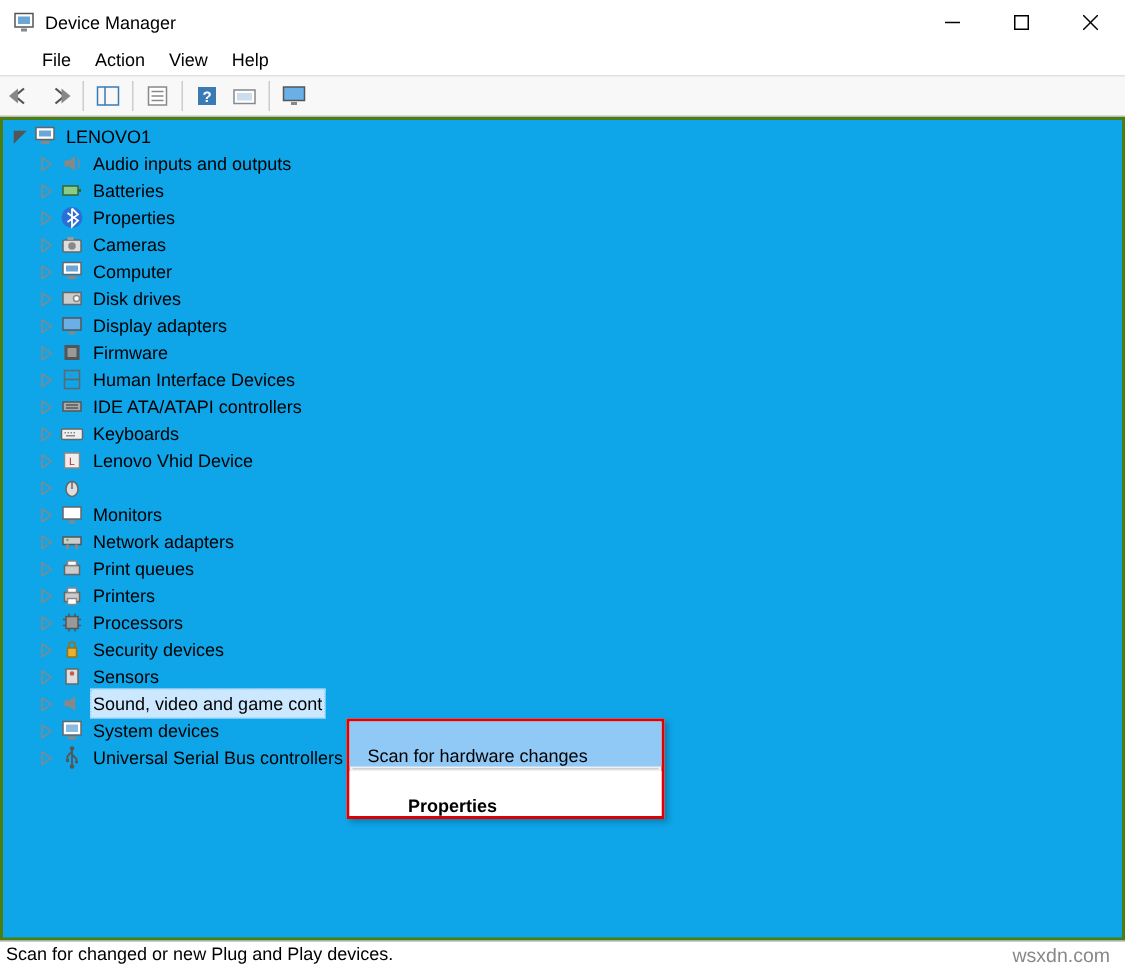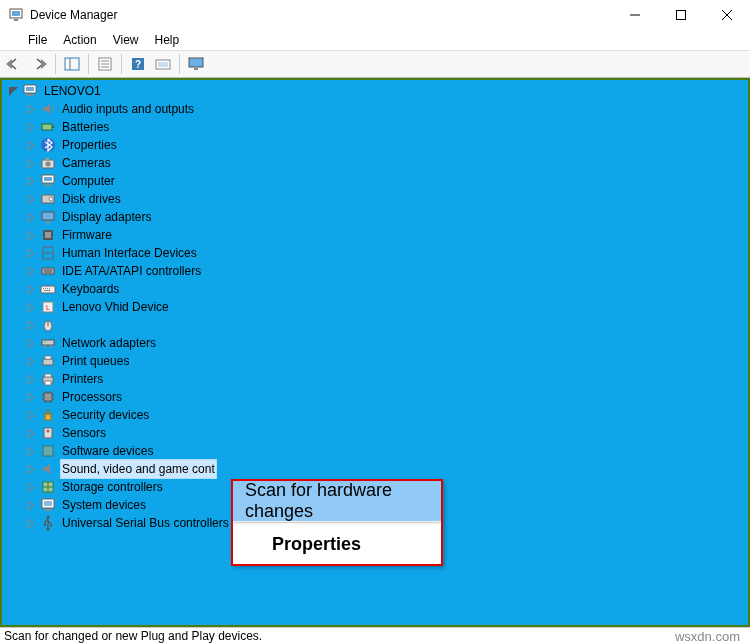--- a/index.html
+++ b/index.html
@@ -18,21 +18,21 @@
 .tree { list-style: none; }
 .tree-row { display: flex; align-items: center; height: 18px; line-height: 18px; white-space: nowrap; }
 .tree-row.root { margin-left: 0; }
 .tree-row.child { margin-left: 18px; }
 .expander { width: 14px; height: 14px; display: inline-flex; align-items: center; justify-content: center; cursor: pointer; }
 .expander svg { display: block; }
 .node-icon { width: 16px; height: 16px; margin: 0 4px 0 2px; display: inline-flex; align-items: center; justify-content: center; }
 .node-label { font-size: 12px; padding: 0 2px; }
 .node-label.selected { background: #cce8ff; border: 1px dotted #99d1ff; padding: 0 1px; text-align: center; }
 .context-menu { position: absolute; left: 231px; top: 479px; width: 212px; background: #f0f0f0; border: 2px solid #e00000; box-shadow: 2px 2px 4px rgba(0,0,0,0.25); }
-.context-menu .cm-item { height: 40px; display: flex; align-items: center; padding: 0 12px; font-size: 18px; }
+.context-menu .cm-item { height: 30px; display: flex; align-items: flex-end; padding: 0 12px; font-size: 12px; }
 .context-menu .cm-item.highlight { background: #90c8f6; font-weight: normal; }
 .context-menu .cm-sep { height: 1px; background: #d0d0d0; margin: 1px 2px; }
 .context-menu .cm-item.bold { font-weight: bold; background: #fff; padding-left: 39px; }
 .statusbar { height: 17px; border-top: 1px solid #ccc; display: flex; align-items: center; padding: 0 4px; font-size: 12px; }
 .statusbar .status-text { flex: 1; }
 .statusbar .brand { color: #888; font-size: 13px; padding-right: 6px; }
 </style>
 </head>
 <body>
 
@@ -359,20 +359,36 @@
       </li>
       <li>
         <div class="tree-row child">
     <span class="expander">
             <svg width="9" height="9">
               <path d="M1 0 L7 4.5 L1 9 Z" fill="none" stroke="#888" stroke-width="1"></path>
             </svg>
           </span>
     <span class="node-icon">
             <svg width="16" height="16">
+              <rect x="2" y="3" width="12" height="8" fill="#fff" stroke="#666"></rect>
+              <rect x="6" y="12" width="4" height="2" fill="#888"></rect>
+            </svg>
+          </span>
+    <span class="node-label">Monitors</span>
+  </div>
+      </li>
+      <li>
+        <div class="tree-row child">
+    <span class="expander">
+            <svg width="9" height="9">
+              <path d="M1 0 L7 4.5 L1 9 Z" fill="none" stroke="#888" stroke-width="1"></path>
+            </svg>
+          </span>
+    <span class="node-icon">
+            <svg width="16" height="16">
               <rect x="2" y="5" width="12" height="5" fill="#ccc" stroke="#555"></rect>
               <rect x="4" y="10" width="2" height="3" fill="#888"></rect>
               <rect x="10" y="10" width="2" height="3" fill="#888"></rect>
               <circle cx="5" cy="7" r="0.8" fill="#3c3"></circle>
             </svg>
           </span>
     <span class="node-label">Network adapters</span>
   </div>
       </li>
       <li>
@@ -465,55 +481,24 @@
       </li>
       <li>
         <div class="tree-row child">
     <span class="expander">
             <svg width="9" height="9">
               <path d="M1 0 L7 4.5 L1 9 Z" fill="none" stroke="#888" stroke-width="1"></path>
             </svg>
           </span>
     <span class="node-icon">
             <svg width="16" height="16">
-              <rect x="3" y="3" width="10" height="10" fill="#6aa" stroke="#377"></rect>
-            </svg>
-          </span>
-    <span class="node-label">Software devices</span>
-  </div>
-      </li>
-      <li>
-        <div class="tree-row child">
-    <span class="expander">
-            <svg width="9" height="9">
-              <path d="M1 0 L7 4.5 L1 9 Z" fill="none" stroke="#888" stroke-width="1"></path>
-            </svg>
-          </span>
-    <span class="node-icon">
-            <svg width="16" height="16">
               <path d="M3 6 L6 6 L10 3 L10 13 L6 10 L3 10 Z" fill="#888"></path>
             </svg>
           </span>
     <span class="node-label selected">Sound, video and game cont</span>
-  </div>
-      </li>
-      <li>
-        <div class="tree-row child">
-    <span class="expander">
-            <svg width="9" height="9">
-              <path d="M1 0 L7 4.5 L1 9 Z" fill="none" stroke="#888" stroke-width="1"></path>
-            </svg>
-          </span>
-    <span class="node-icon">
-            <svg width="16" height="16">
-              <rect x="3" y="3" width="10" height="10" fill="#9c9" stroke="#474"></rect>
-              <path d="M8 3 L8 13 M3 8 L13 8" stroke="#474"></path>
-            </svg>
-          </span>
-    <span class="node-label">Storage controllers</span>
   </div>
       </li>
       <li>
         <div class="tree-row child">
     <span class="expander">
             <svg width="9" height="9">
               <path d="M1 0 L7 4.5 L1 9 Z" fill="none" stroke="#888" stroke-width="1"></path>
             </svg>
           </span>
     <span class="node-icon">

